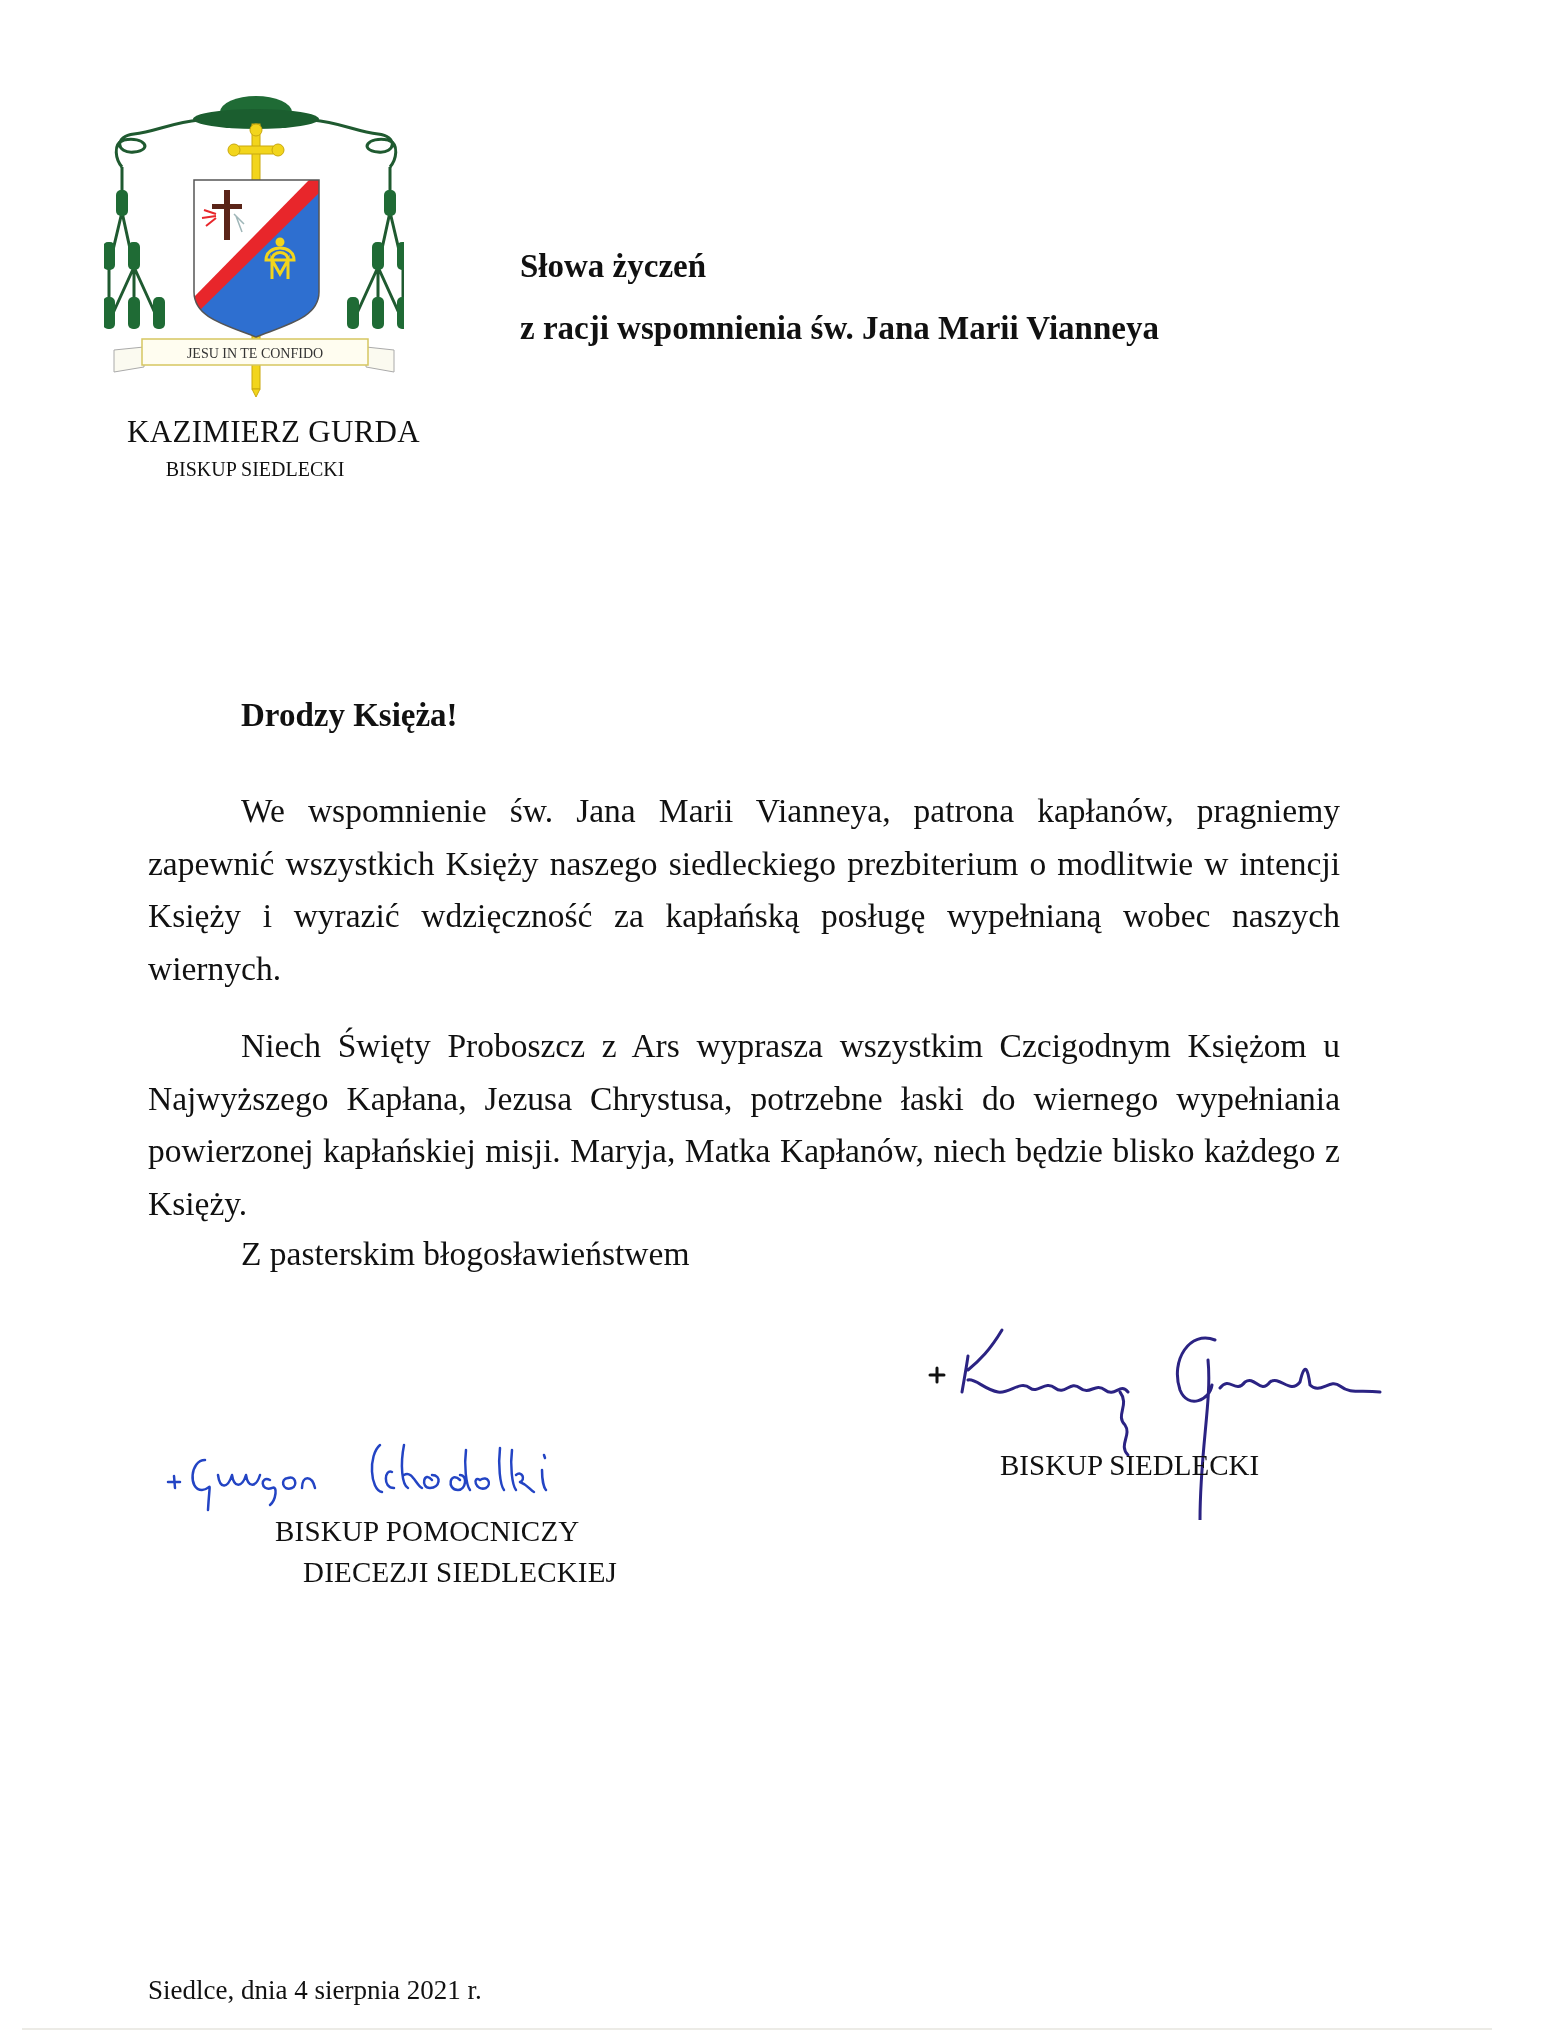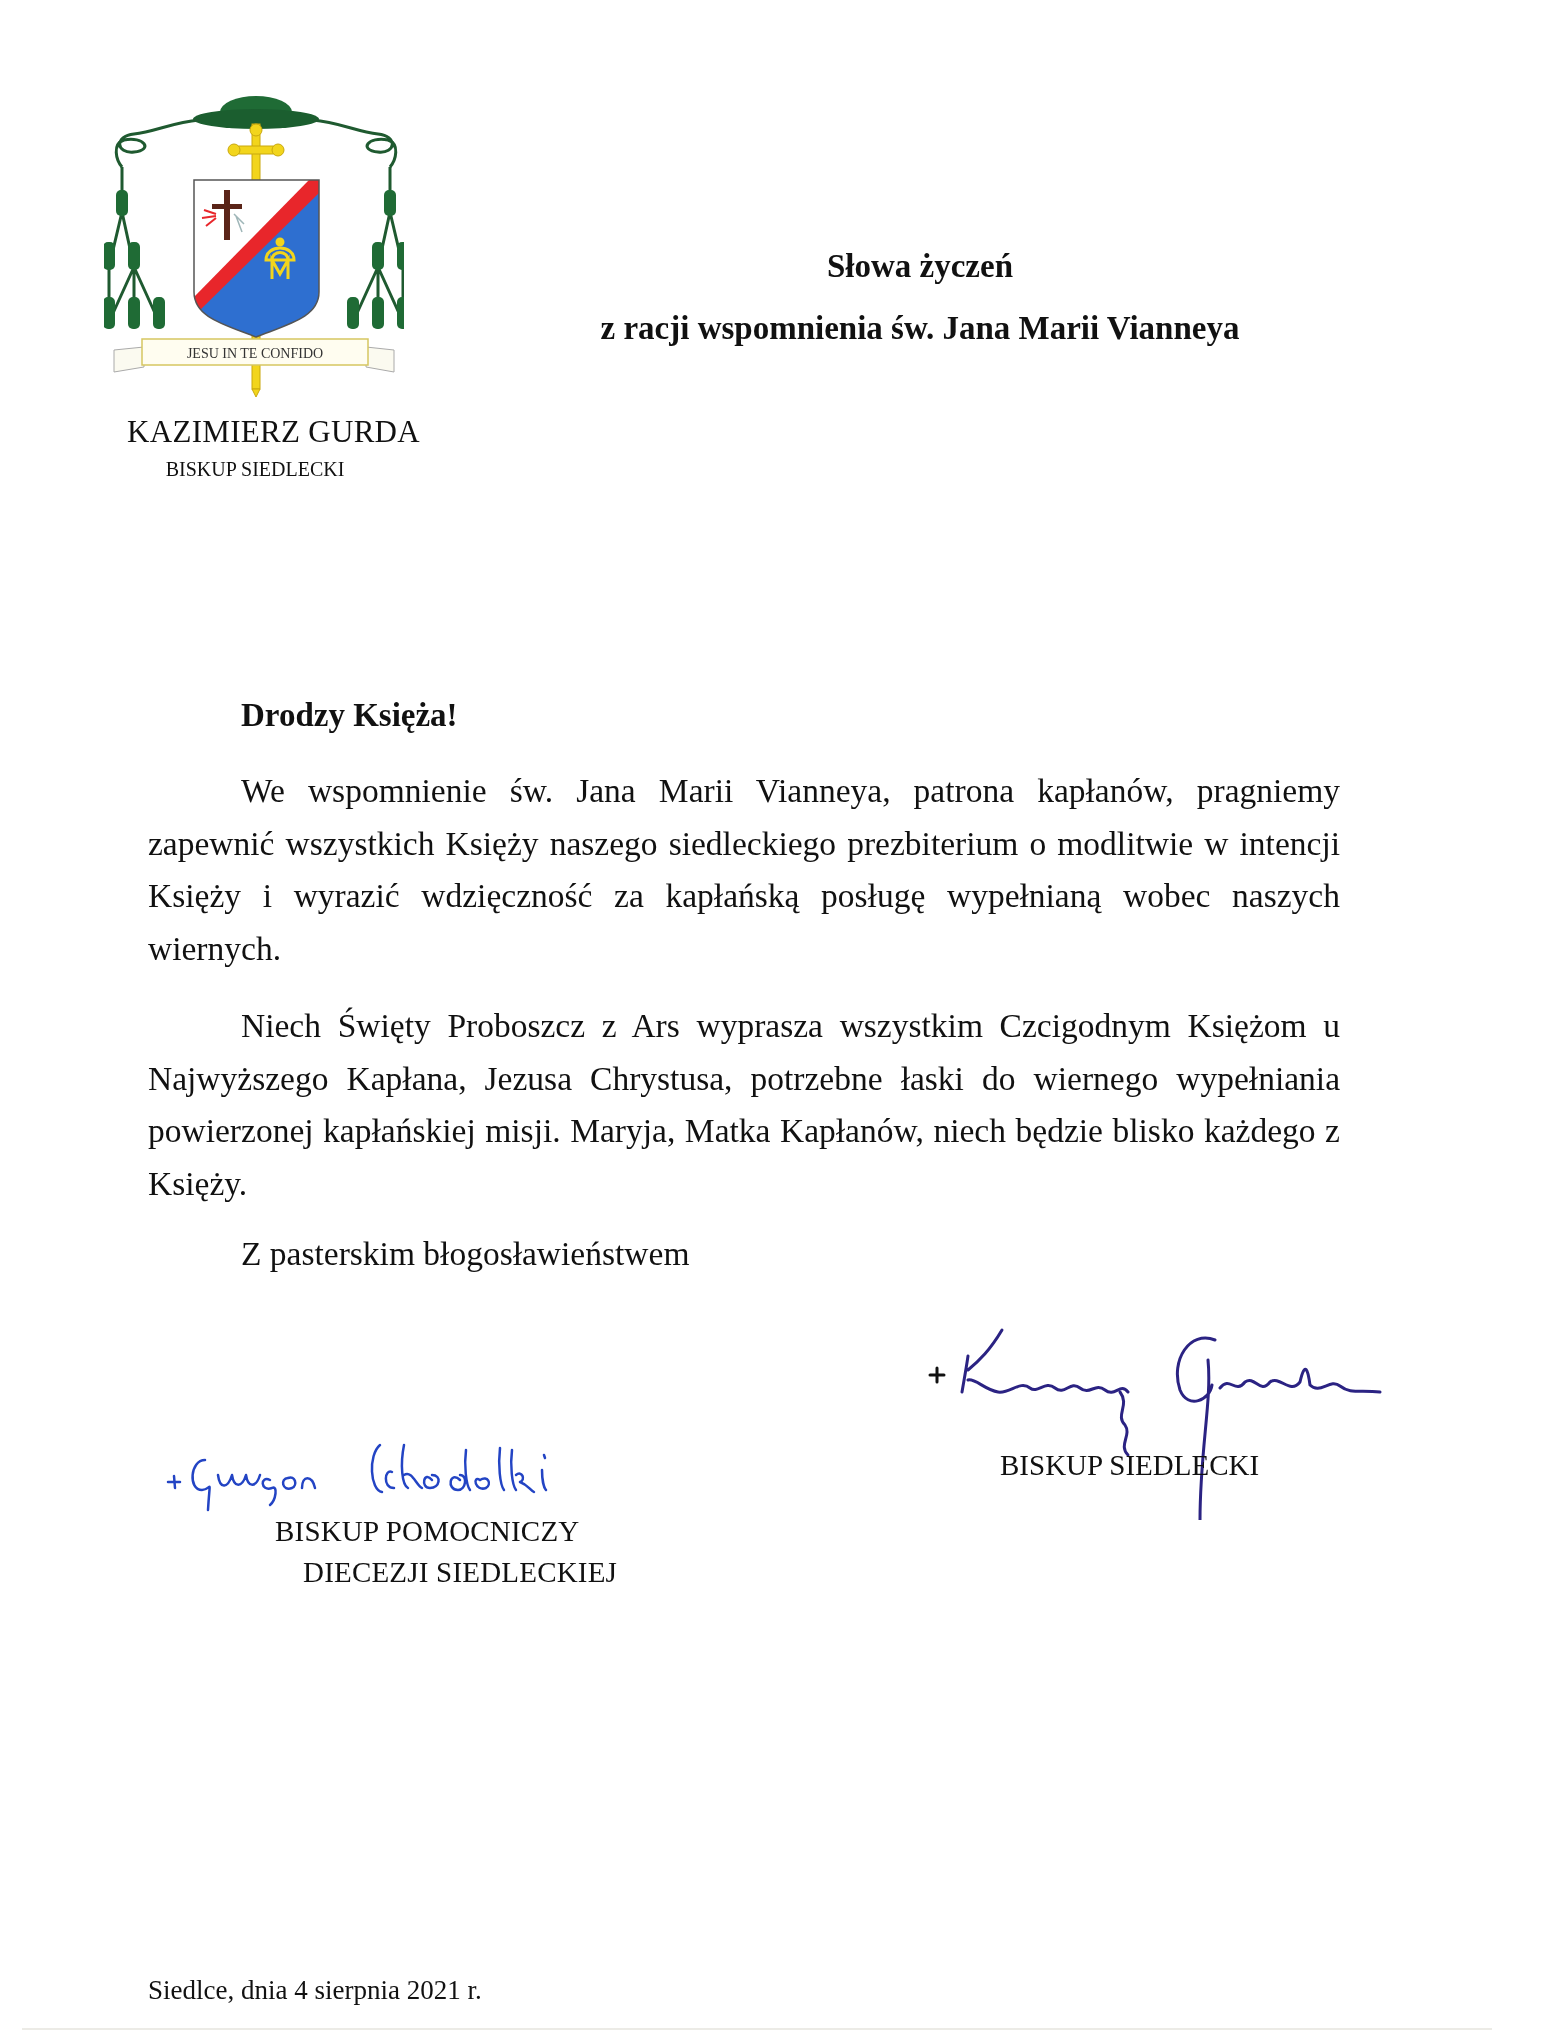--- a/index.html
+++ b/index.html
@@ -2,24 +2,24 @@
 <html><head>
 <meta charset="utf-8">
 <style>
   html, body { margin:0; padding:0; background:#ffffff; }
   body { width:1548px; height:2037px; position:relative; overflow:hidden;
          font-family:"Liberation Serif","DejaVu Serif",serif; color:#111; }
   .abs { position:absolute; }
   #crest { left:104px; top:92px; width:300px; height:305px; }
   .name-main { left:90px; top:414px; width:330px; text-align:right; font-size:31px; letter-spacing:0.3px; white-space:nowrap; }
   .name-sub { left:90px; top:458px; width:330px; text-align:center; font-size:20px; white-space:nowrap; }
-  .heading { left:520px; top:235px; width:800px; text-align:center; font-weight:bold; font-size:33px; line-height:62px; }
+  .heading { left:520px; top:235px; width:800px; font-weight:bold; font-size:33px; line-height:62px; }
   .heading div { white-space:nowrap; }
   .greeting { left:241px; top:697px; font-weight:bold; font-size:33px; white-space:nowrap; }
-  .para { position:absolute; left:148px; width:1192px; text-align:justify; font-size:33.5px; line-height:52.5px; text-indent:93px; }
+  .para { position:absolute; left:148px; width:1192px; text-align:justify; font-size:33.5px; line-height:52.5px; text-indent:93px;margin-top:20px; }
   #p1 { top:765px; }
   #p2 { top:1000px; }
   .closing { left:241px; top:1235px; font-size:33.5px; white-space:nowrap; }
   .sig-title { font-size:29px; white-space:nowrap; letter-spacing:0.2px; }
   #sig-right { left:920px; top:1320px; width:470px; height:200px; }
   #sig-left { left:160px; top:1430px; width:480px; height:100px; }
   .date { left:148px; top:1975px; font-size:27px; white-space:nowrap; }
   .bottom-edge { left:22px; top:2028px; width:1470px; height:2px; background:#ecebe6; }
 </style>
 </head>

